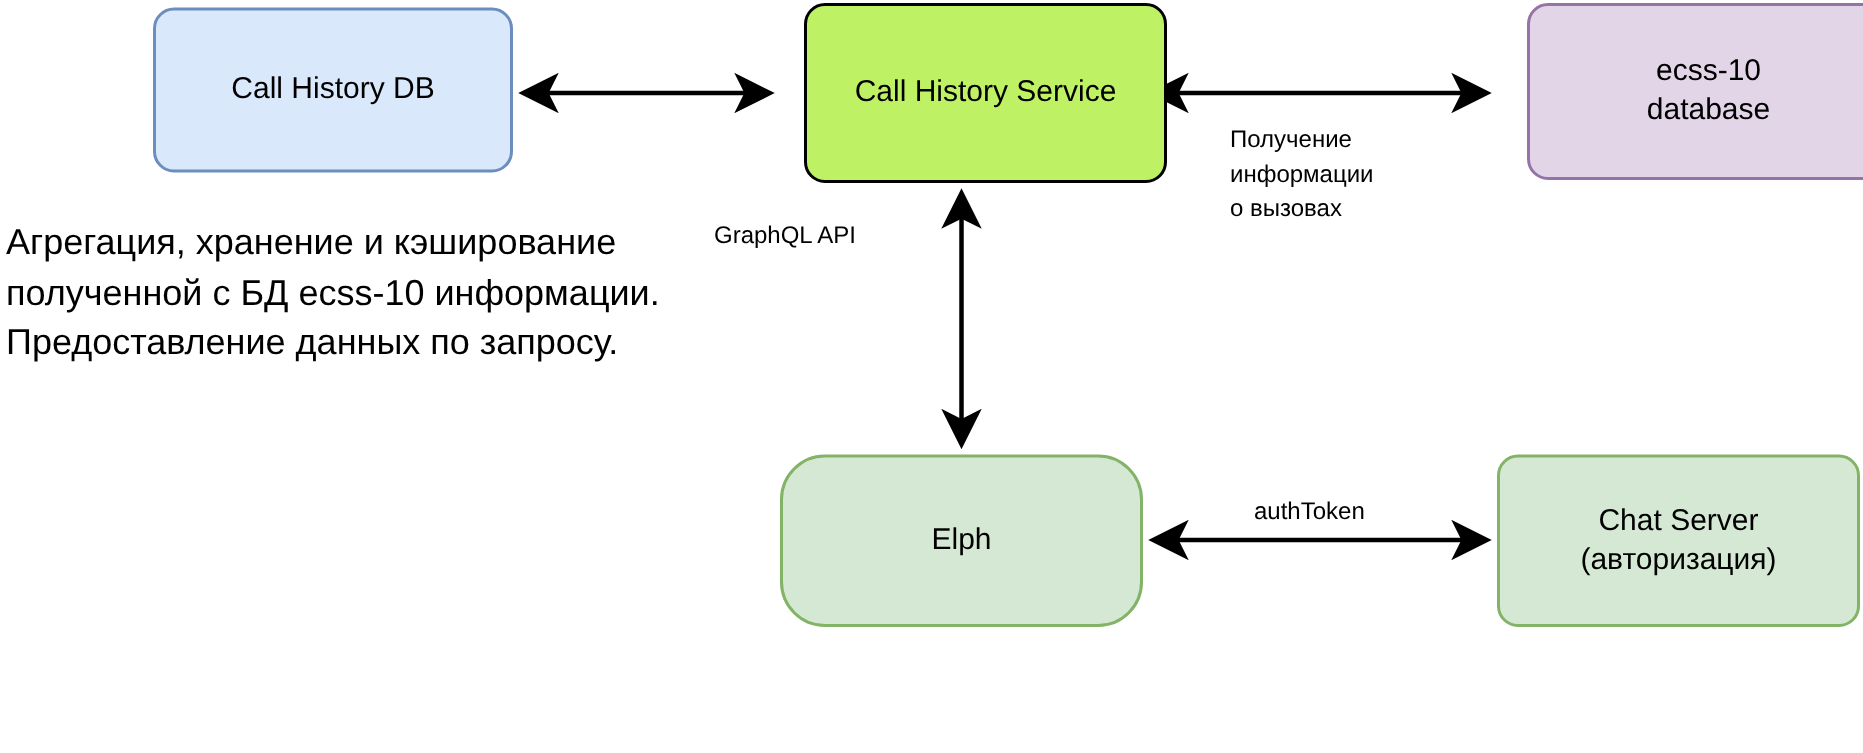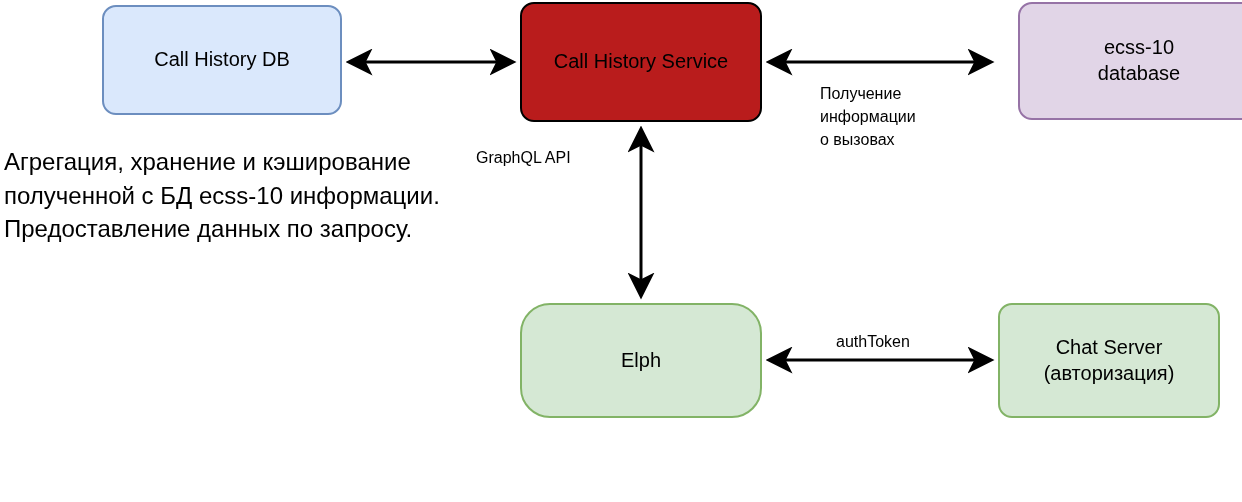--- a/index.html
+++ b/index.html
@@ -31,22 +31,23 @@
     line-height: 1.28;
     color: #000000;
     white-space: pre-line;
     z-index: 2;
   }
   .node.blue-soft {
     background: #dae8fc;
     border-color: #6c8ebf;
   }
   .node.blue-strong {
-    background: #b91c1c;
+    background: #bef264;
     border-color: #000000;
+    margin-left: 16px;
   }
   .node.purple {
     background: #e1d5e7;
     border-color: #9673a6;
     margin-left: 20px;
   }
   .node.green {
     background: #d5e8d4;
     border-color: #82b366;
   }
@@ -102,21 +103,21 @@
 
   <div class="node blue-soft" style="left:102px; top:5px; width:240px; height:110px;">Call History DB</div>
 
   <div class="node blue-strong" style="left:520px; top:2px; width:242px; height:120px;">Call History Service</div>
 
   <div class="node purple" style="left:998px; top:2px; width:242px; height:118px;">ecss-10
 database</div>
 
   <div class="node green" style="left:520px; top:303px; width:242px; height:115px;border-radius:30px;">Elph</div>
 
-  <div class="node green" style="left:998px; top:303px; width:222px; height:115px;">Chat Server
+  <div class="node green" style="left:998px; top:303px; width:242px; height:115px;">Chat Server
 (авторизация)</div>
 
   <div class="edge-label" style="left:820px; top:82px;">Получение
 информации
 о вызовах</div>
 
   <div class="edge-label" style="left:836px; top:330px;">authToken</div>
 
   <div class="edge-label" style="left:476px; top:146px;">GraphQL API</div>
 

